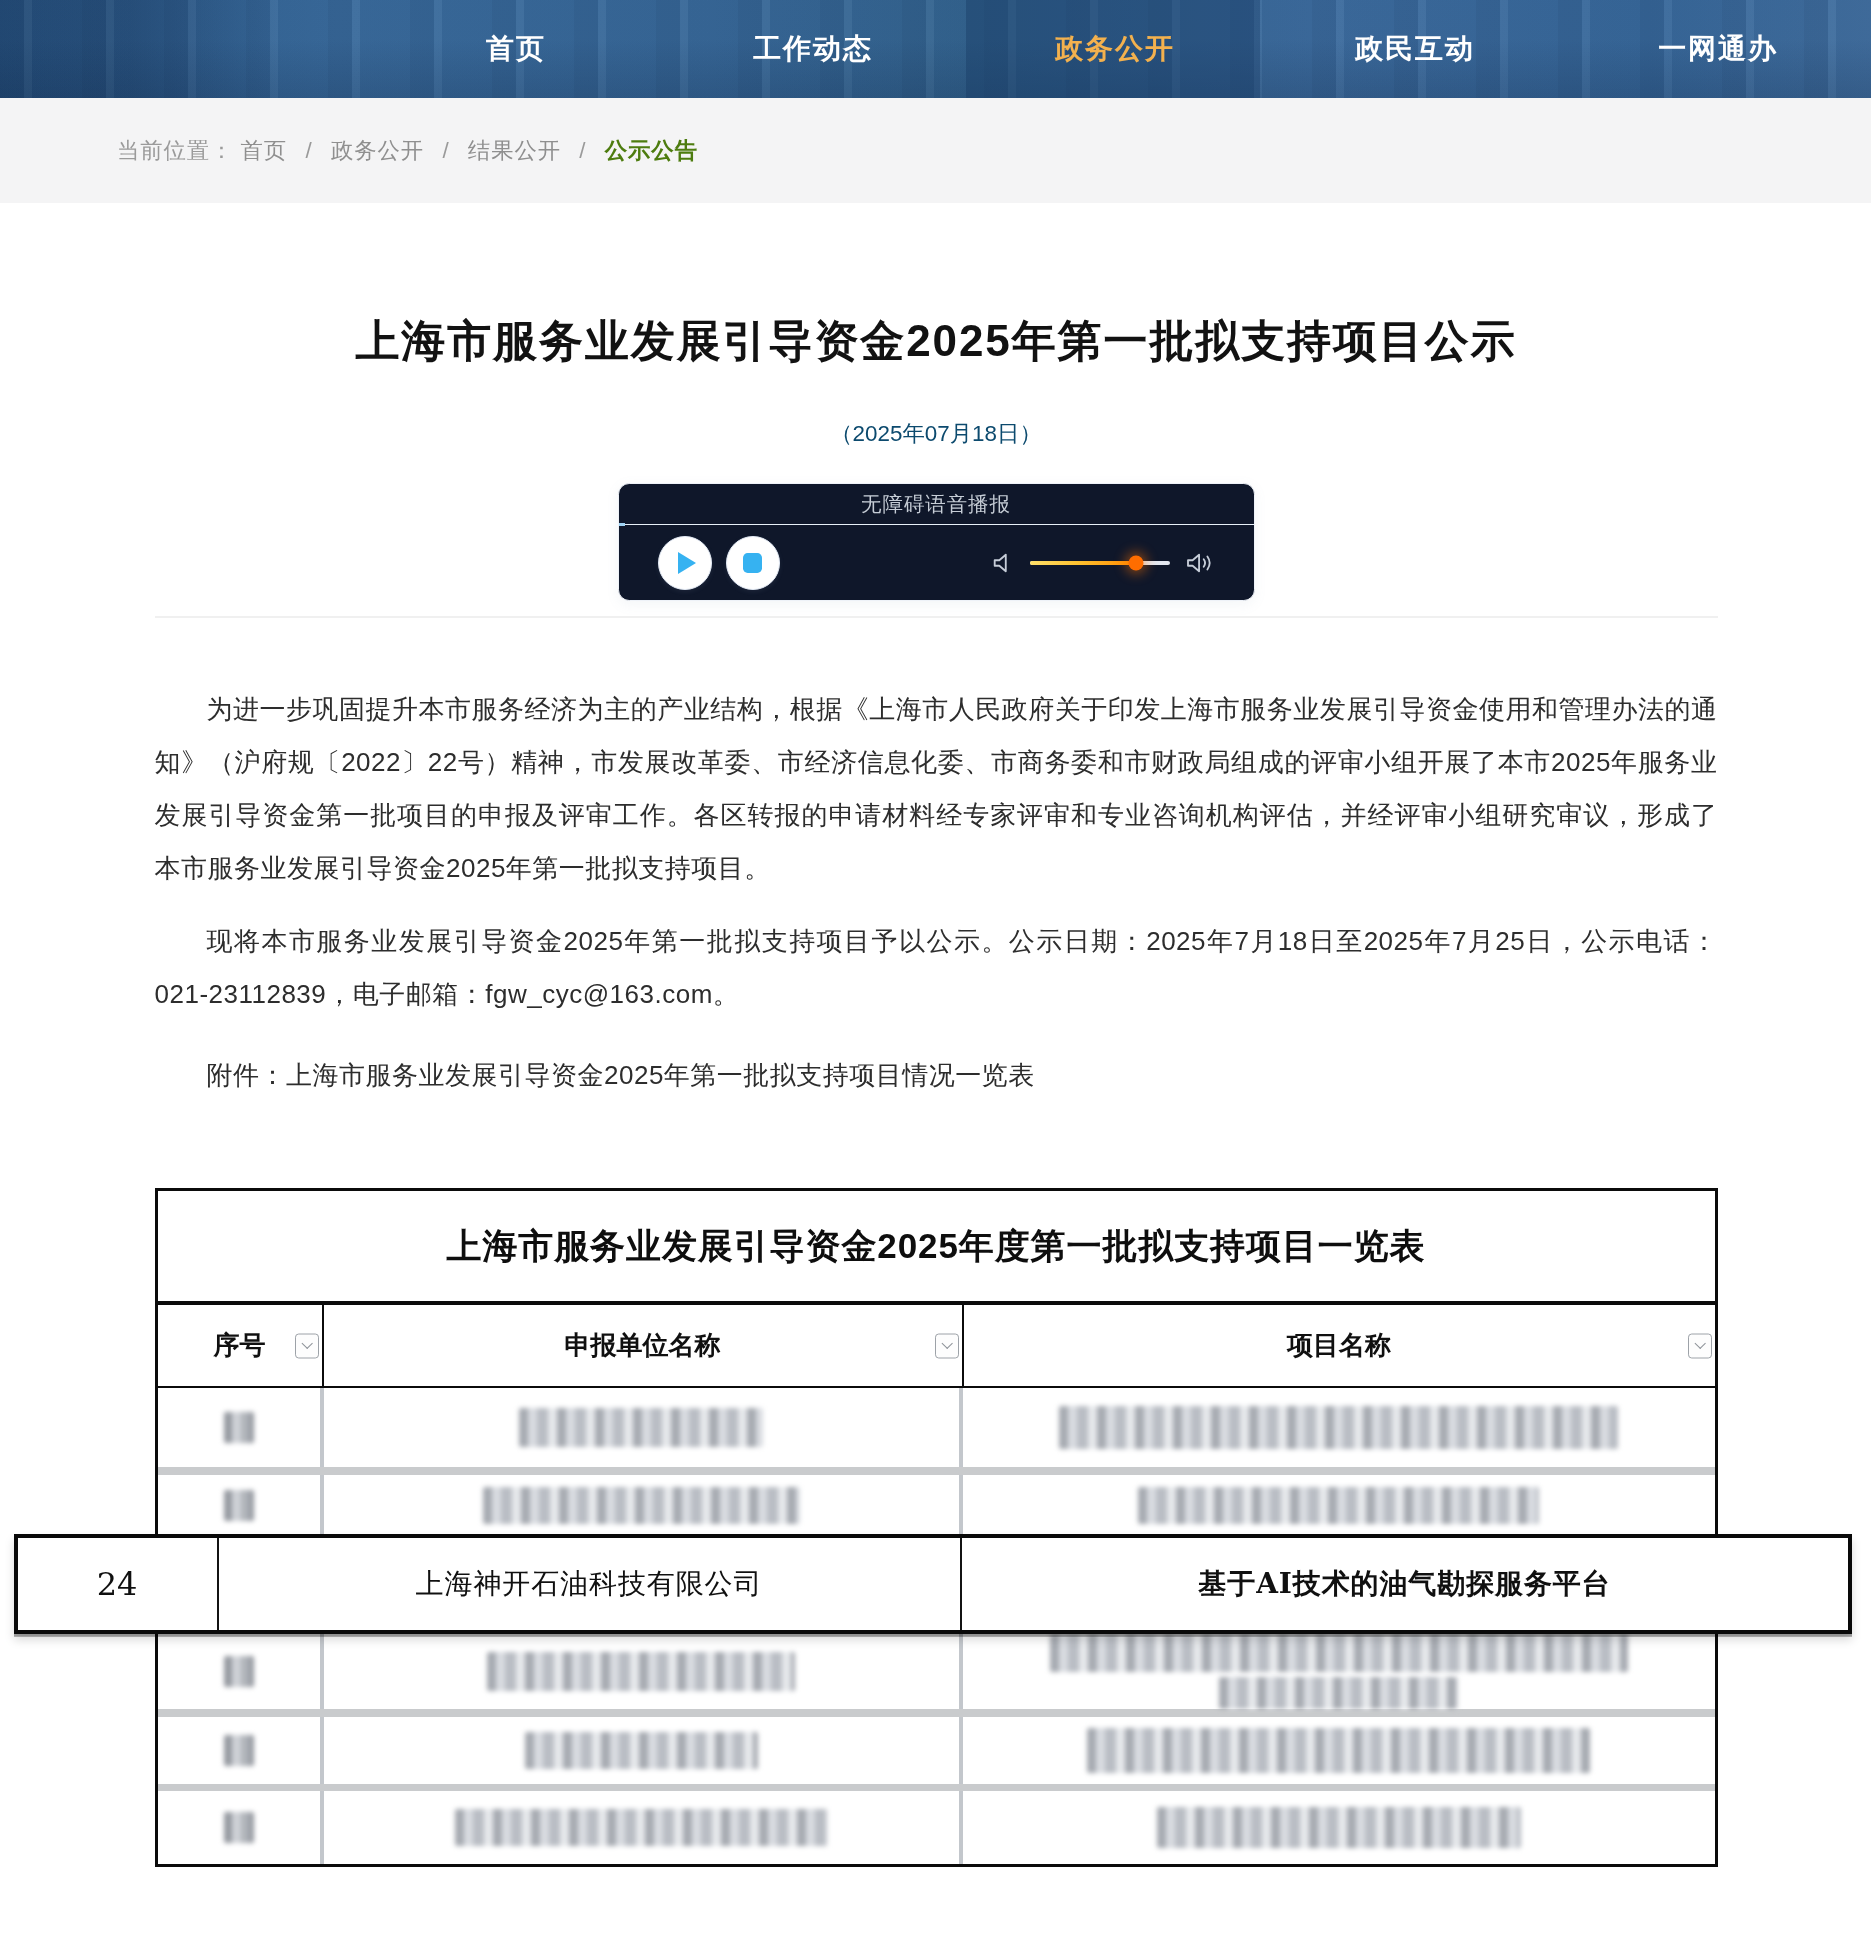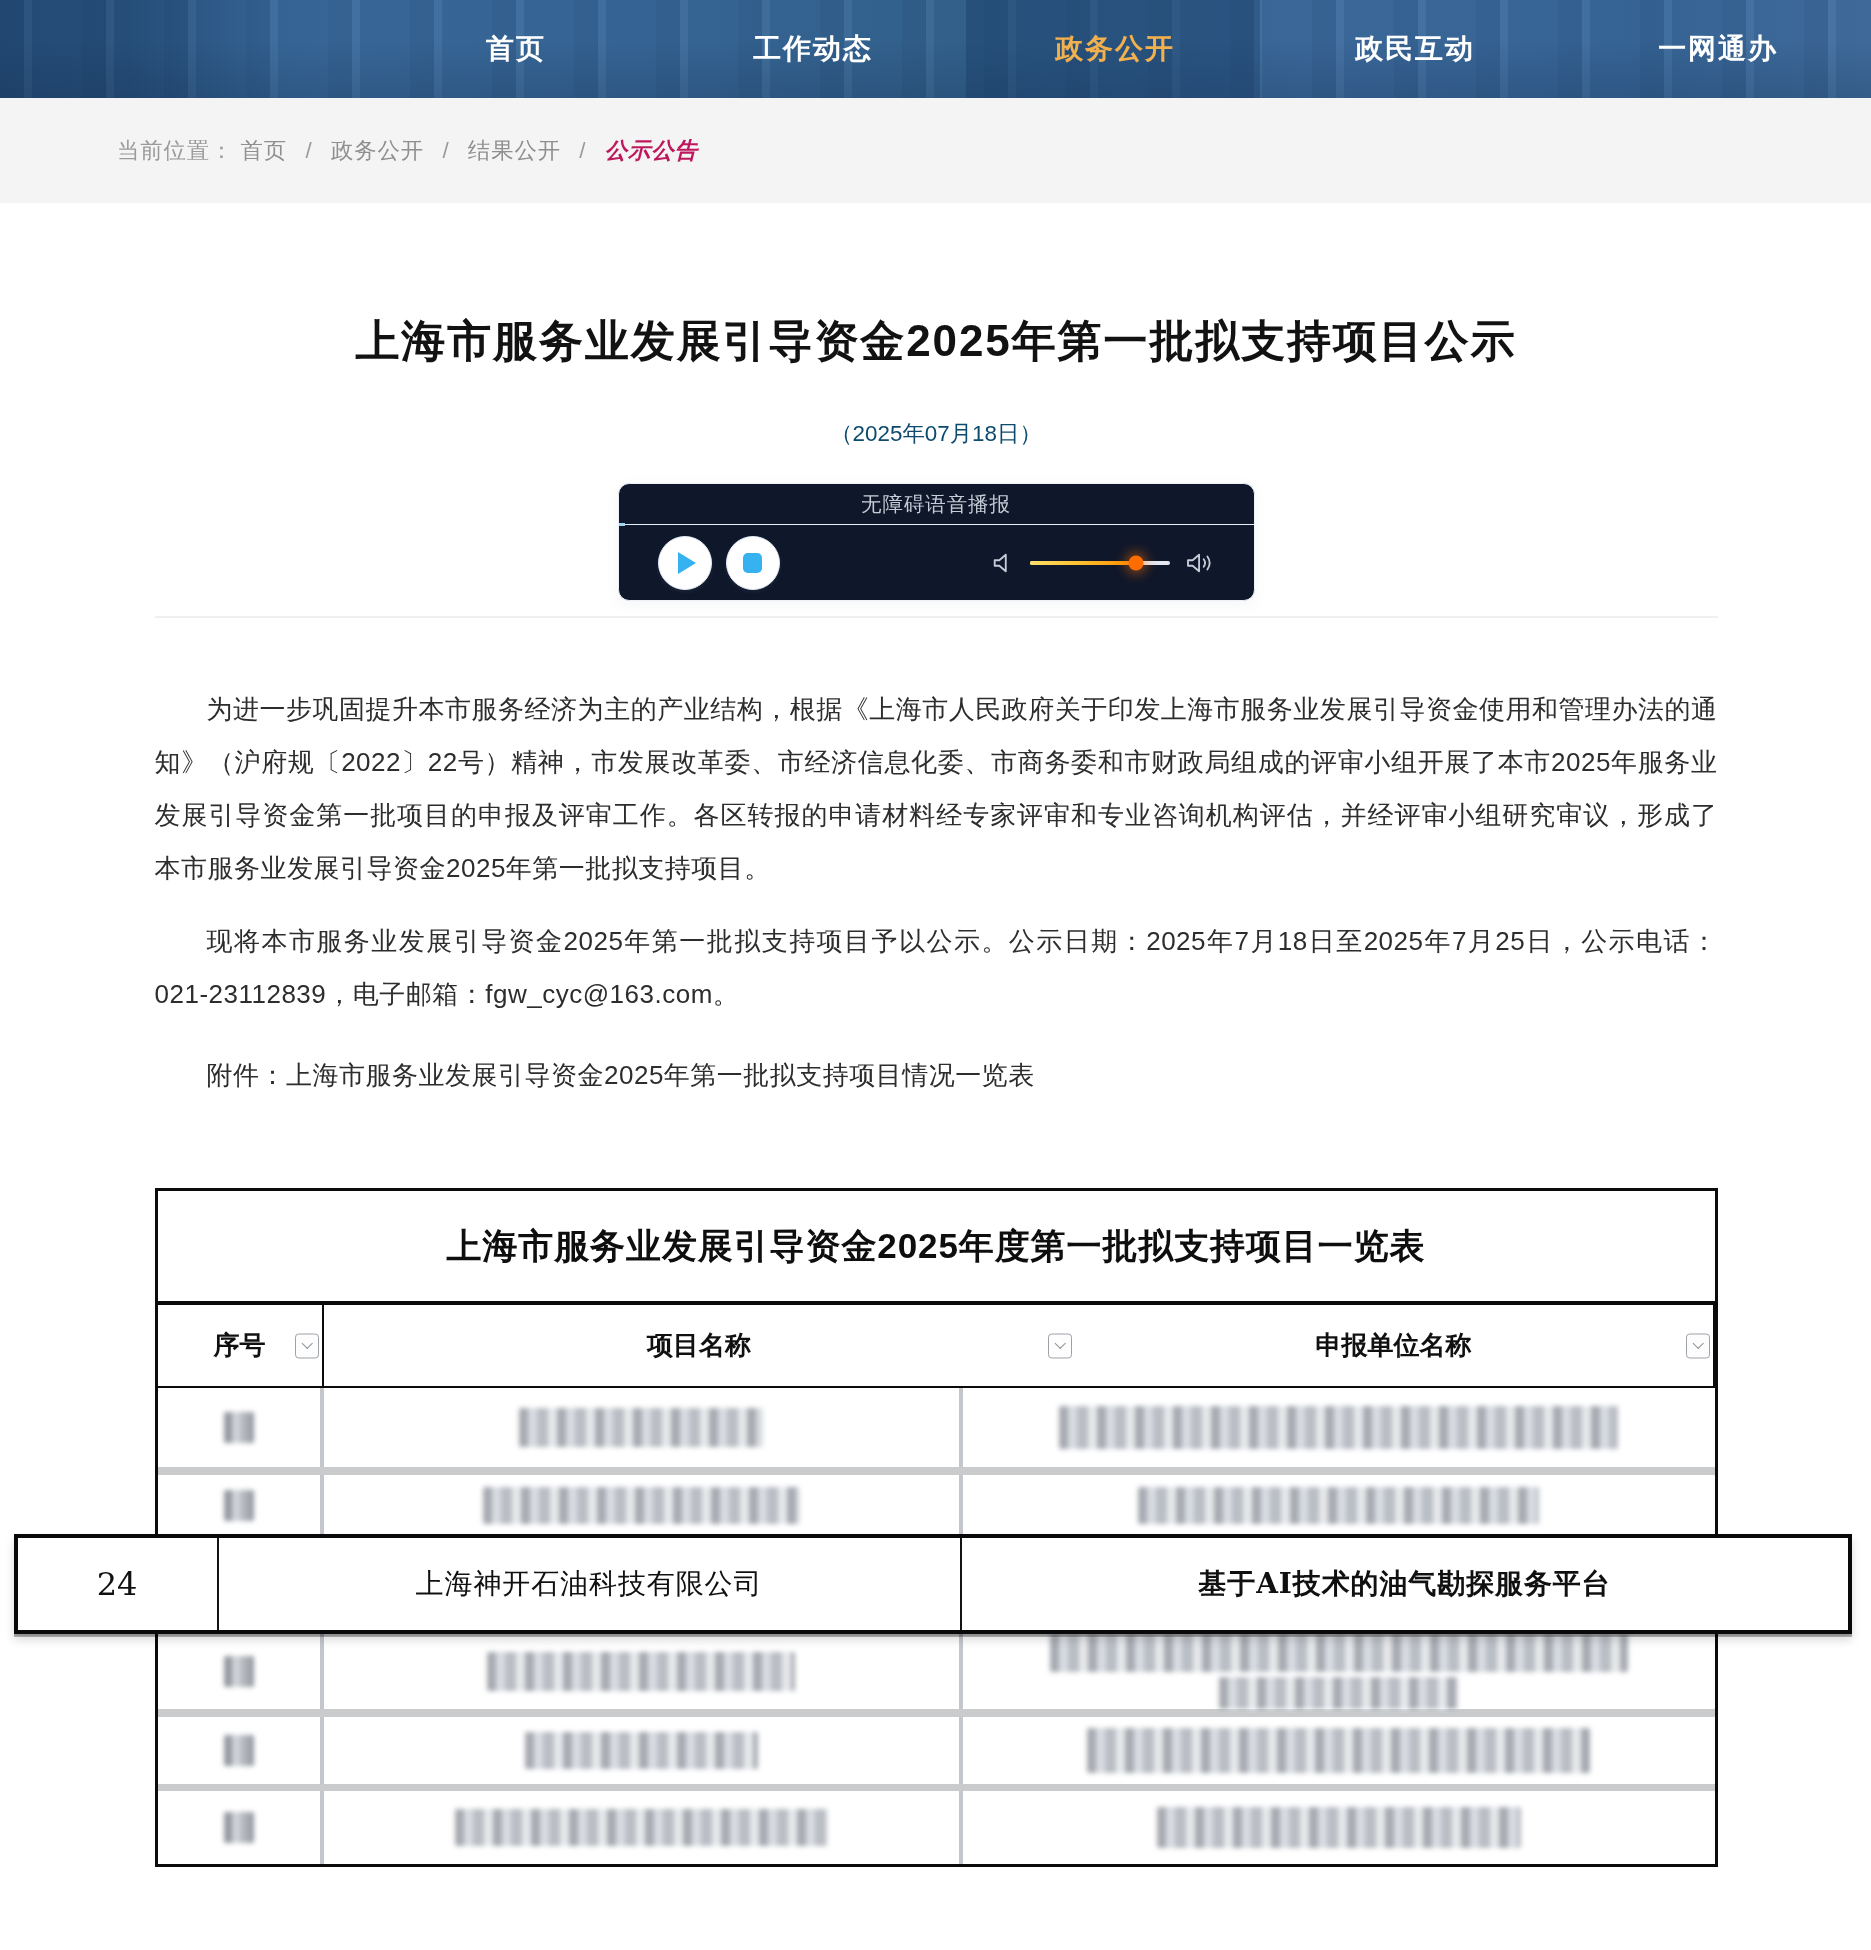--- a/index.html
+++ b/index.html
@@ -32,21 +32,21 @@
   }
   .nav-item.n1{ left:516px; } .nav-item.n2{ left:813px; }
   .nav-item.n3{ left:1115px; color:#f3b14e; } .nav-item.n4{ left:1415px; }
   .nav-item.n5{ left:1718px; }
 
   
   .crumbbar { height:105px; background:#f4f4f5; display:flex; align-items:center; }
   .crumb { padding-left:117px; font-size:22.4px; color:#9a9a9a; letter-spacing:0.9px; }
   .crumb a { color:#8f8f8f; text-decoration:none; }
   .crumb .sep { color:#9a9a9a; padding:0 11.2px; }
-  .crumb .current { color:#be185d; font-weight:700;font-style:italic; }
+  .crumb .current { color:#4d7c0f; font-weight:700; }
 
   
   .container { width:1563px; margin:0 auto; position:relative; }
   .article-title {
     margin:101px auto 0; max-width:1268px; text-align:center;
     font-size:44px; line-height:73px; font-weight:800; color:#121212; letter-spacing:1.9px;
   }
   .article-date { margin-top:41px; text-align:center; font-size:22.4px; color:#0c4a6e; }
 
   .audio-player {
@@ -192,32 +192,32 @@
     <div class="atable">
       <div class="tbl-title">上海市服务业发展引导资金2025年度第一批拟支持项目一览表</div>
 
       <div class="tbl-header">
         <div class="th c1">
           <span>序号</span>
           <span class="filter-btn">
               <span class="chev"></span>
             </span>
         </div>
+        <div class="th c2">
+          <span>申报单位名称</span>
+          <span class="filter-btn">
+              <span class="chev"></span>
+            </span>
+        </div>
         <div class="th c3">
           <span>项目名称</span>
           <span class="filter-btn">
               <span class="chev"></span>
             </span>
         </div>
-        <div class="th c2">
-          <span>申报单位名称</span>
-          <span class="filter-btn">
-              <span class="chev"></span>
-            </span>
-        </div>
       </div>
 
       <div class="trow r1">
         <div class="td c1">
             <span class="blur sq"></span>
           </div>
         <div class="td c2">
             <span class="blur b-r1-co"></span>
           </div>
         <div class="td c3">

